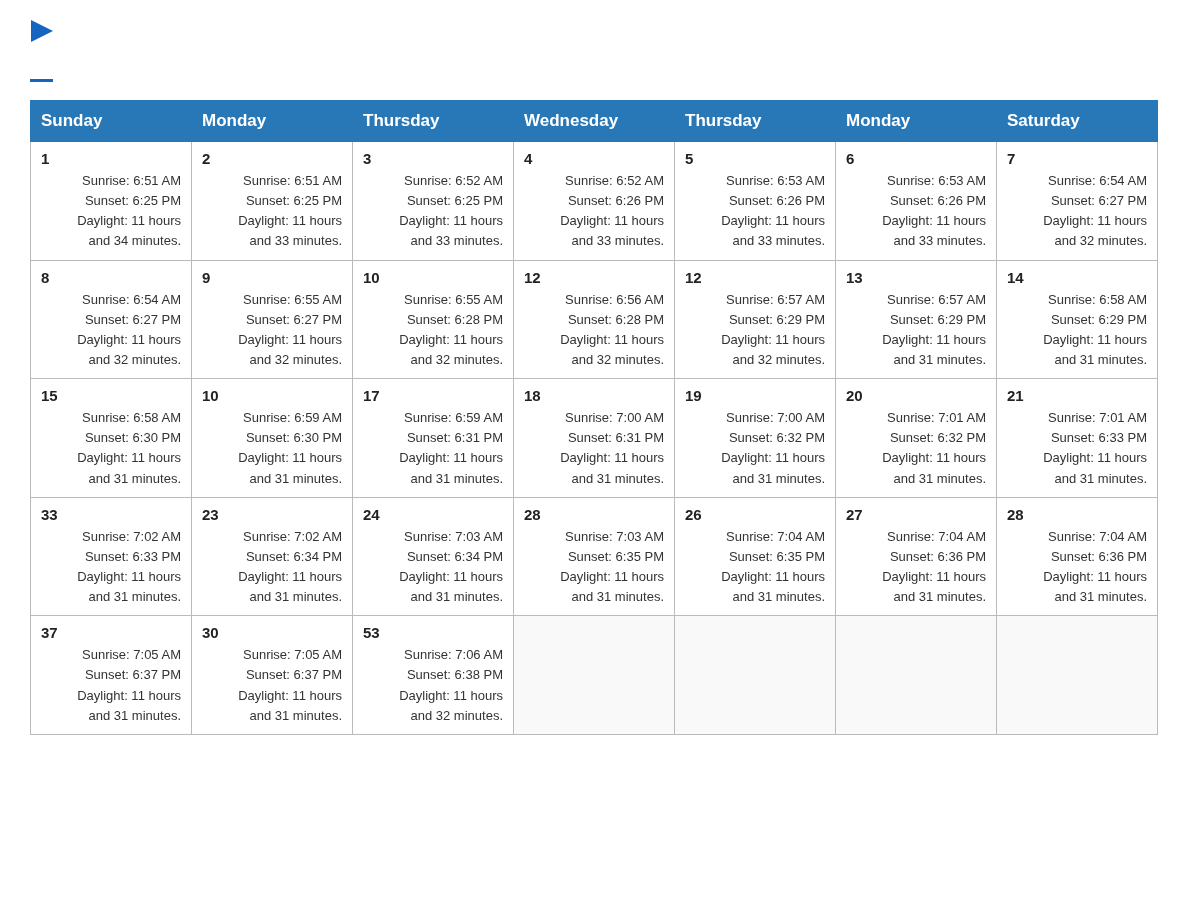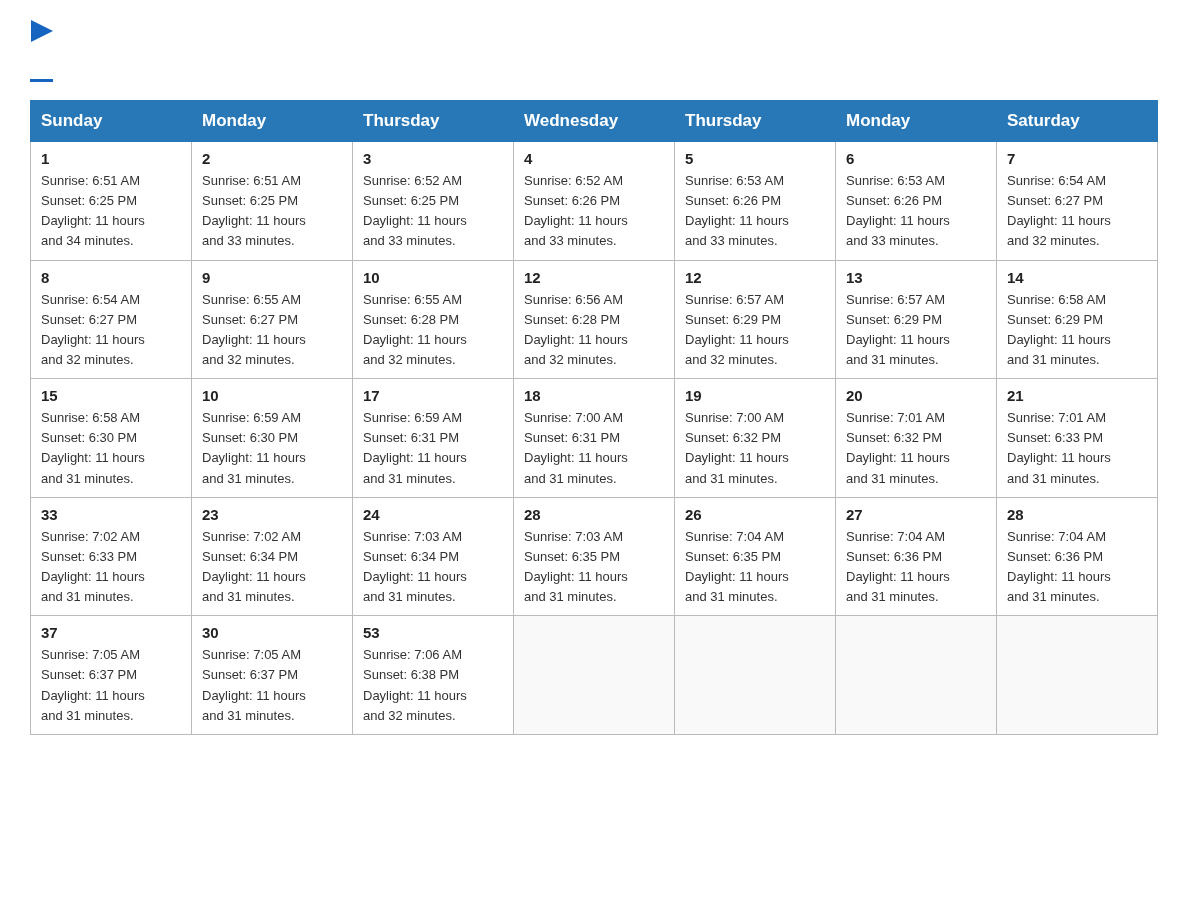--- a/index.html
+++ b/index.html
@@ -66,20 +66,21 @@
       font-size: 15px;
       font-weight: bold;
       color: #222;
       display: block;
       margin-bottom: 4px;
     }
     .day-info {
       font-size: 13px;
       line-height: 1.55;
       color: #333;
+      text-align: right;
     }
     .logo-general {
       font-size: 30px;
       font-weight: bold;
       color: #333;
       letter-spacing: -0.5px;
     }
     .logo-blue-text {
       font-size: 30px;
       font-weight: bold;

